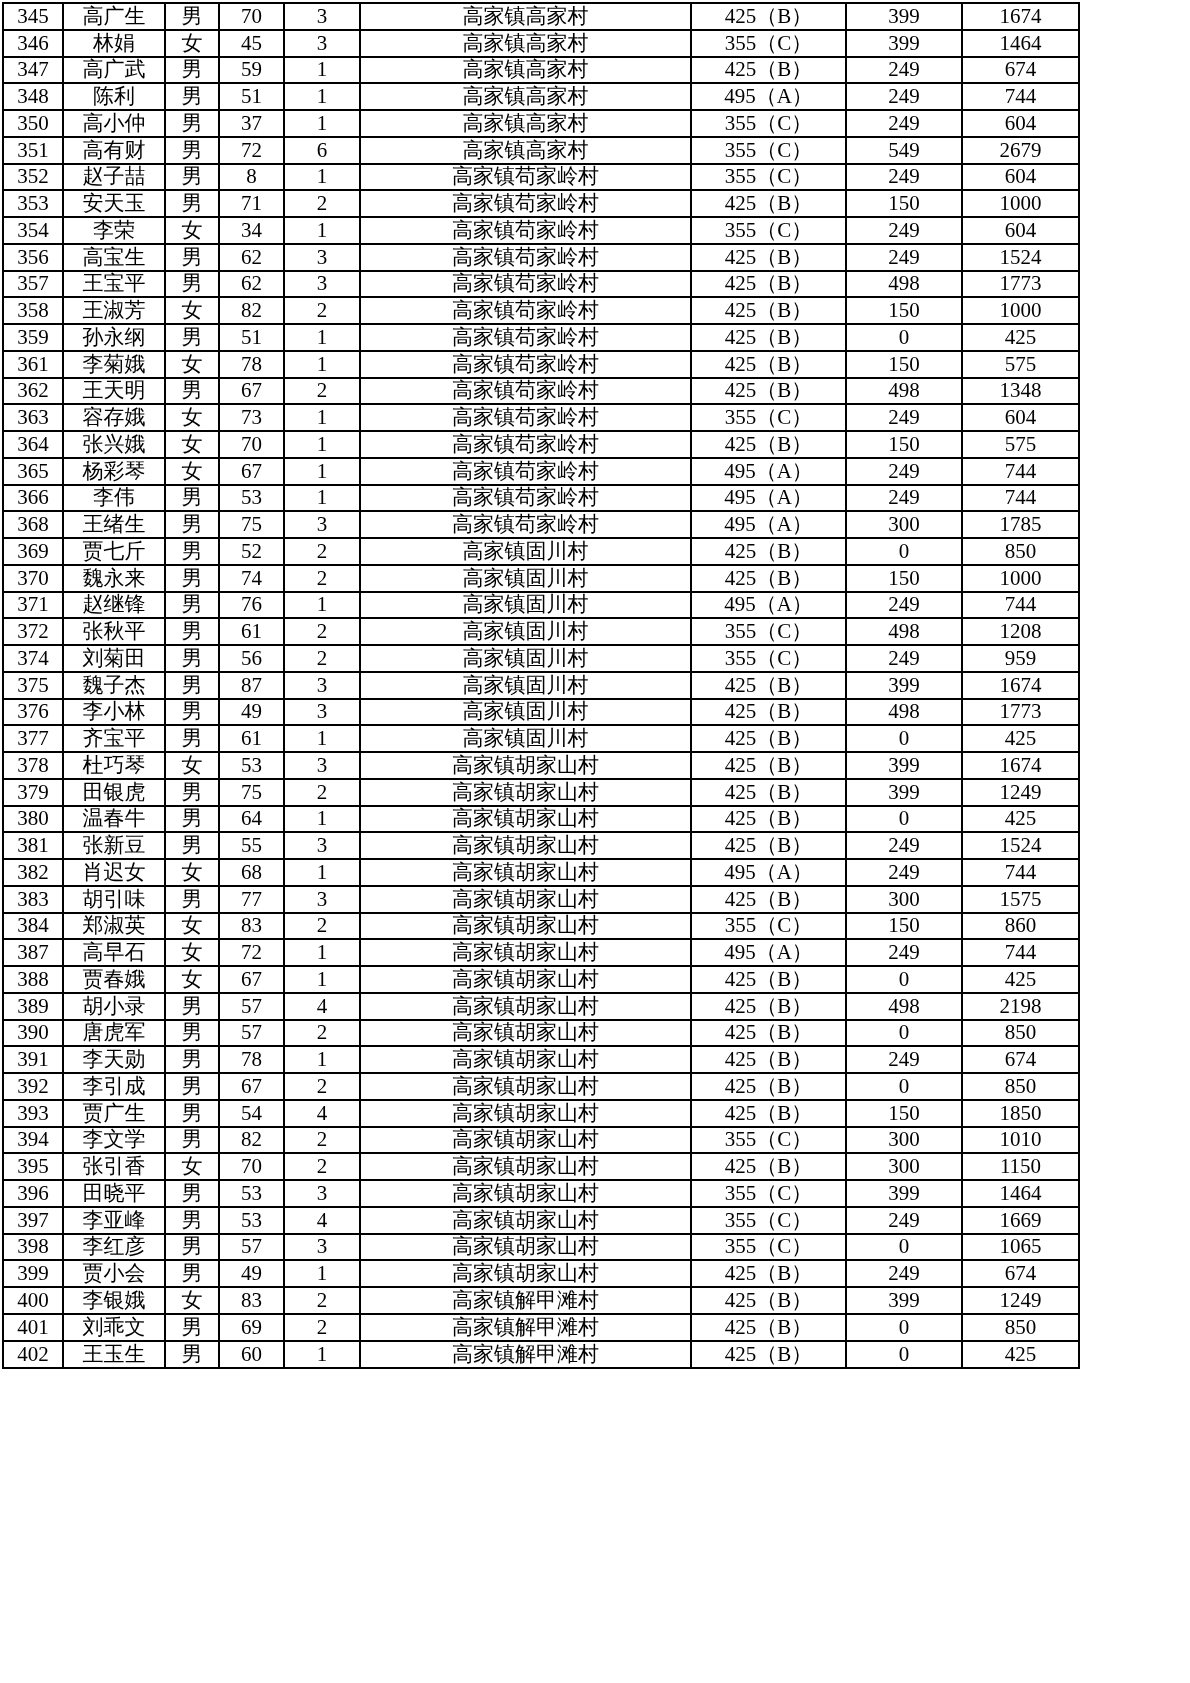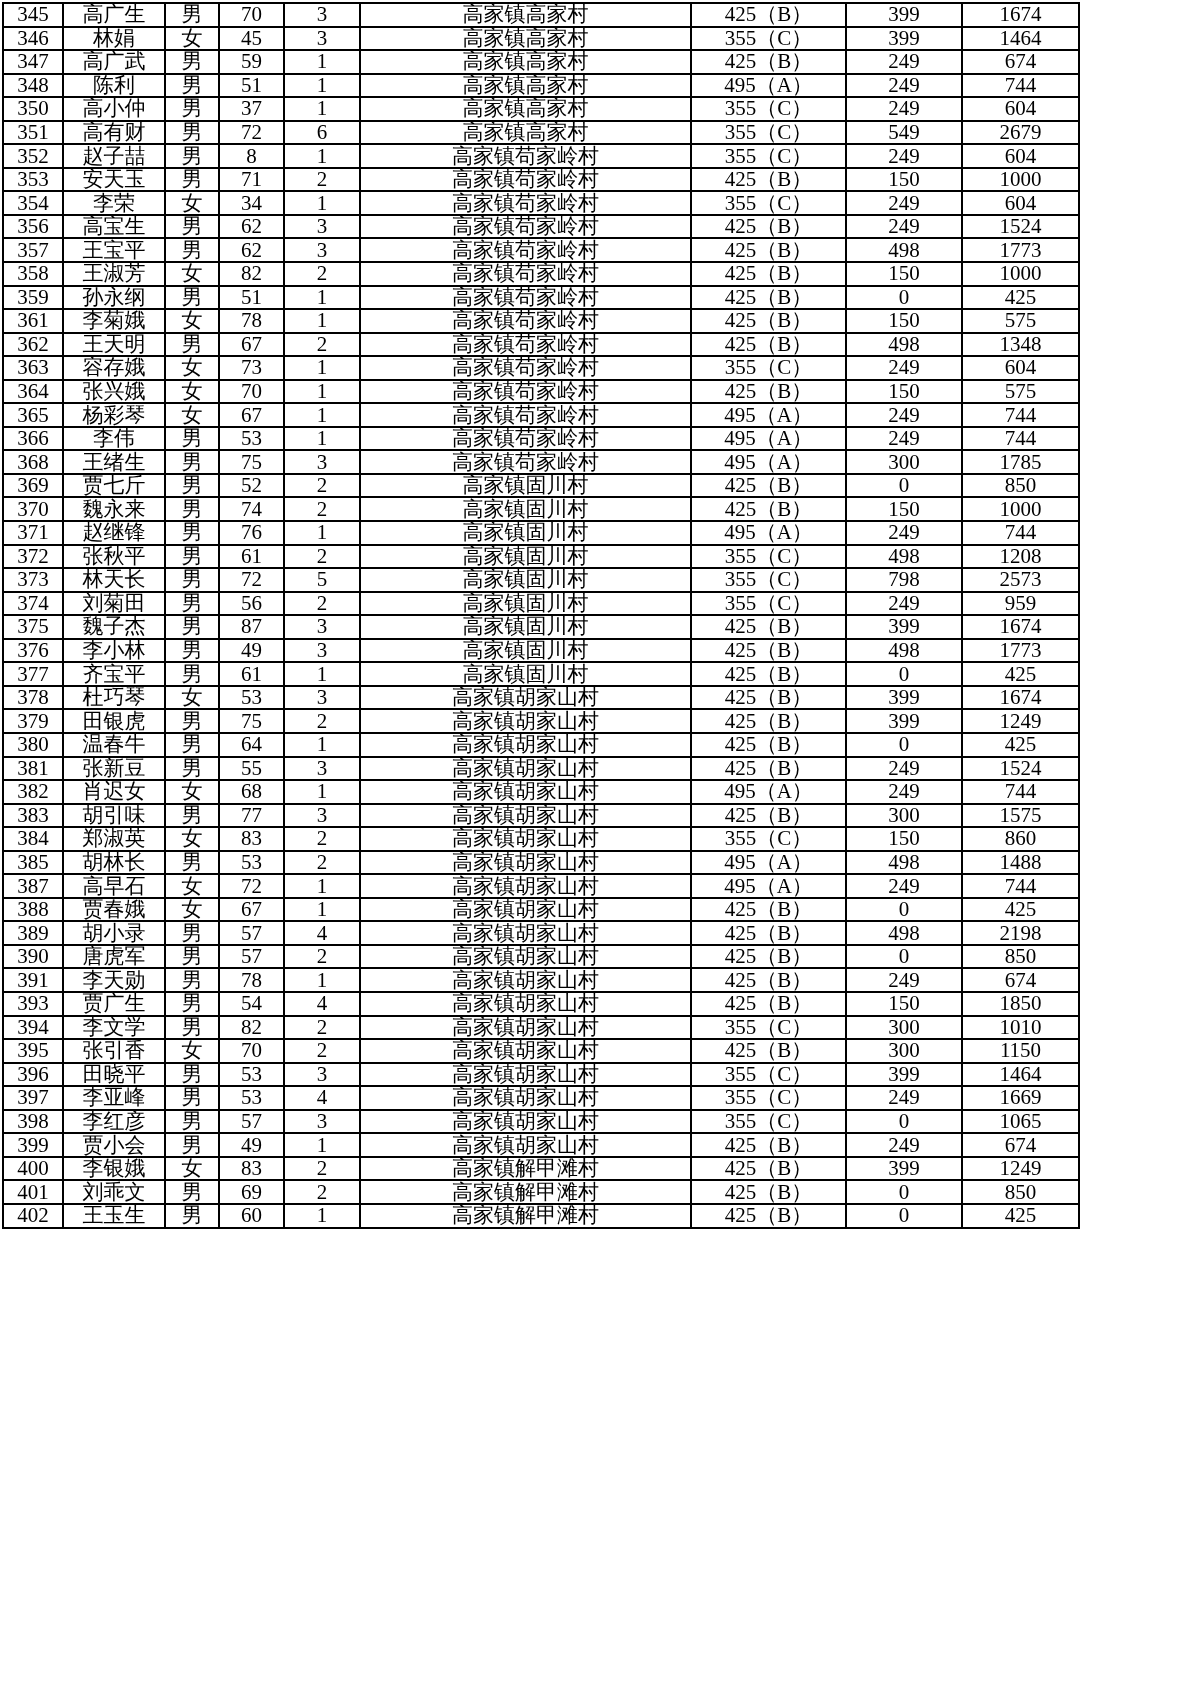--- a/index.html
+++ b/index.html
@@ -21,21 +21,21 @@
     width: 1190px;
     height: 1683px;
     background: #ffffff;
     overflow: hidden;
   }
   table.roster {
     position: absolute;
     left: 2px;
     top: 2px;
     width: 1076px;
-    height: 1227px;
+    height: 1367px;
     border-collapse: collapse;
     table-layout: fixed;
   }
   table.roster td {
     border: 2px solid #000000;
     text-align: center;
     vertical-align: middle;
     font-size: 21px;
     line-height: 1;
     padding: 0;
@@ -328,31 +328,20 @@
           <td>张秋平</td>
           <td>男</td>
           <td>61</td>
           <td>2</td>
           <td>高家镇固川村</td>
           <td>355（C）</td>
           <td>498</td>
           <td>1208</td>
         </tr>
         <tr>
-          <td>373</td>
-          <td>林天长</td>
-          <td>男</td>
-          <td>72</td>
-          <td>5</td>
-          <td>高家镇固川村</td>
-          <td>355（C）</td>
-          <td>798</td>
-          <td>2573</td>
-        </tr>
-        <tr>
           <td>374</td>
           <td>刘菊田</td>
           <td>男</td>
           <td>56</td>
           <td>2</td>
           <td>高家镇固川村</td>
           <td>355（C）</td>
           <td>249</td>
           <td>959</td>
         </tr>
@@ -460,31 +449,20 @@
           <td>郑淑英</td>
           <td>女</td>
           <td>83</td>
           <td>2</td>
           <td>高家镇胡家山村</td>
           <td>355（C）</td>
           <td>150</td>
           <td>860</td>
         </tr>
         <tr>
-          <td>385</td>
-          <td>胡林长</td>
-          <td>男</td>
-          <td>53</td>
-          <td>2</td>
-          <td>高家镇胡家山村</td>
-          <td>495（A）</td>
-          <td>498</td>
-          <td>1488</td>
-        </tr>
-        <tr>
           <td>387</td>
           <td>高早石</td>
           <td>女</td>
           <td>72</td>
           <td>1</td>
           <td>高家镇胡家山村</td>
           <td>495（A）</td>
           <td>249</td>
           <td>744</td>
         </tr>
@@ -524,20 +502,31 @@
         <tr>
           <td>391</td>
           <td>李天勋</td>
           <td>男</td>
           <td>78</td>
           <td>1</td>
           <td>高家镇胡家山村</td>
           <td>425（B）</td>
           <td>249</td>
           <td>674</td>
+        </tr>
+        <tr>
+          <td>392</td>
+          <td>李引成</td>
+          <td>男</td>
+          <td>67</td>
+          <td>2</td>
+          <td>高家镇胡家山村</td>
+          <td>425（B）</td>
+          <td>0</td>
+          <td>850</td>
         </tr>
         <tr>
           <td>393</td>
           <td>贾广生</td>
           <td>男</td>
           <td>54</td>
           <td>4</td>
           <td>高家镇胡家山村</td>
           <td>425（B）</td>
           <td>150</td>

